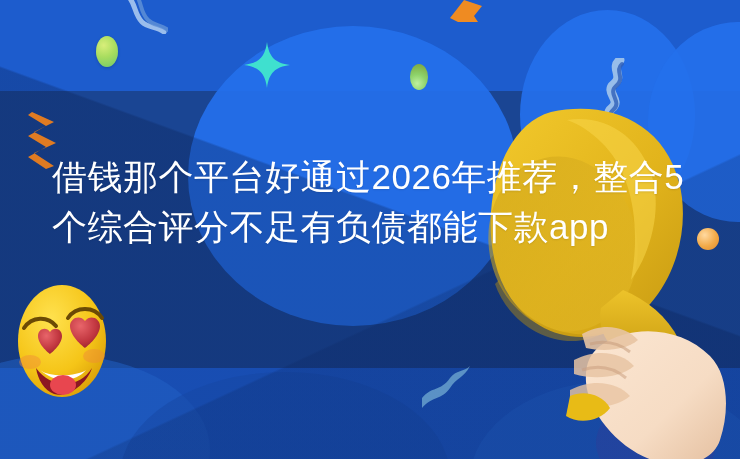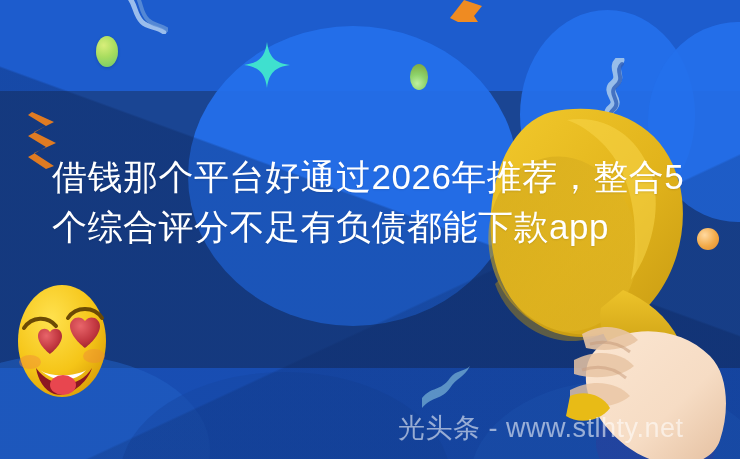--- a/index.html
+++ b/index.html
@@ -324,15 +324,14 @@
     <ellipse cx="20" cy="80" rx="11" ry="7" fill="#f08a3a" opacity=".45"></ellipse>
     <ellipse cx="84" cy="74" rx="11" ry="7" fill="#f08a3a" opacity=".45"></ellipse>
 
     <path d="M26 86 C42 108 70 106 82 86 C76 104 56 116 44 112 C34 108 28 98 26 86 Z" fill="#8d1822"></path>
     <path d="M30 88 C46 102 66 100 76 88 C68 94 40 96 30 88 Z" fill="#ffffff"></path>
     <ellipse cx="53" cy="103" rx="13" ry="10" fill="#e8464f"></ellipse>
   </svg>
 
   <div class="headline">借钱那个平台好通过2026年推荐，整合5个综合评分不足有负债都能下款app</div>
 
-  <div class="watermark">光头条 - www.stlhty.net</div>
 
 </div>
 
 </body></html>

